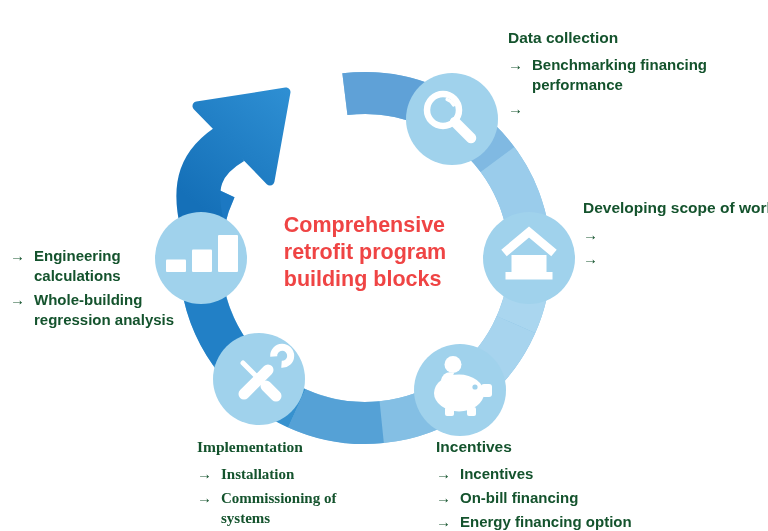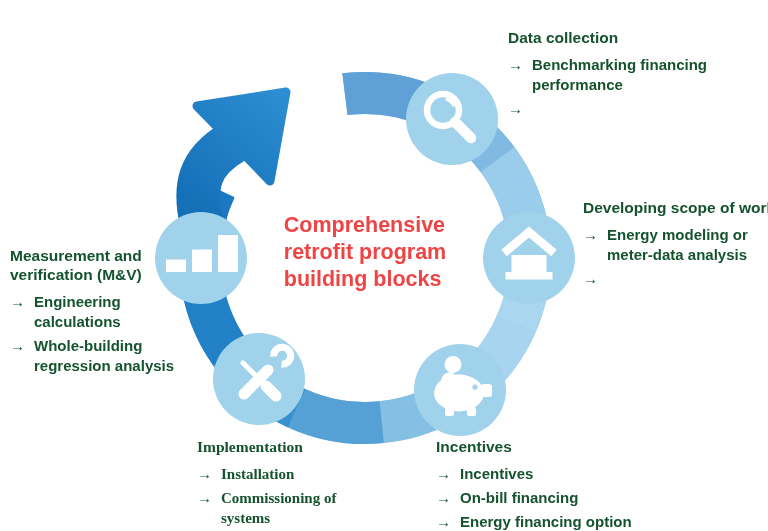--- a/index.html
+++ b/index.html
@@ -116,22 +116,20 @@
     </div>
     <div class="bullet">
       <span class="ar">→</span>
     </div>
   </div>
 
   <div class="block s1">
     <div class="sec-heading">Developing scope of work</div>
     <div class="bullet">
       <span class="ar">→</span>
-      <span class="bt">Energy modeling or
-meter-data analysis</span>
     </div>
     <div class="bullet">
       <span class="ar">→</span>
     </div>
   </div>
 
   <div class="block s2">
     <div class="sec-heading">Incentives</div>
     <div class="bullet">
       <span class="ar">→</span>
@@ -154,22 +152,20 @@
       <span class="bt">Installation</span>
     </div>
     <div class="bullet">
       <span class="ar">→</span>
       <span class="bt">Commissioning of
 systems</span>
     </div>
   </div>
 
   <div class="block s4">
-    <div class="sec-heading">Measurement and
-verification (M&amp;V)</div>
     <div class="bullet">
       <span class="ar">→</span>
       <span class="bt">Engineering
 calculations</span>
     </div>
     <div class="bullet">
       <span class="ar">→</span>
       <span class="bt">Whole-building
 regression analysis</span>
     </div>

